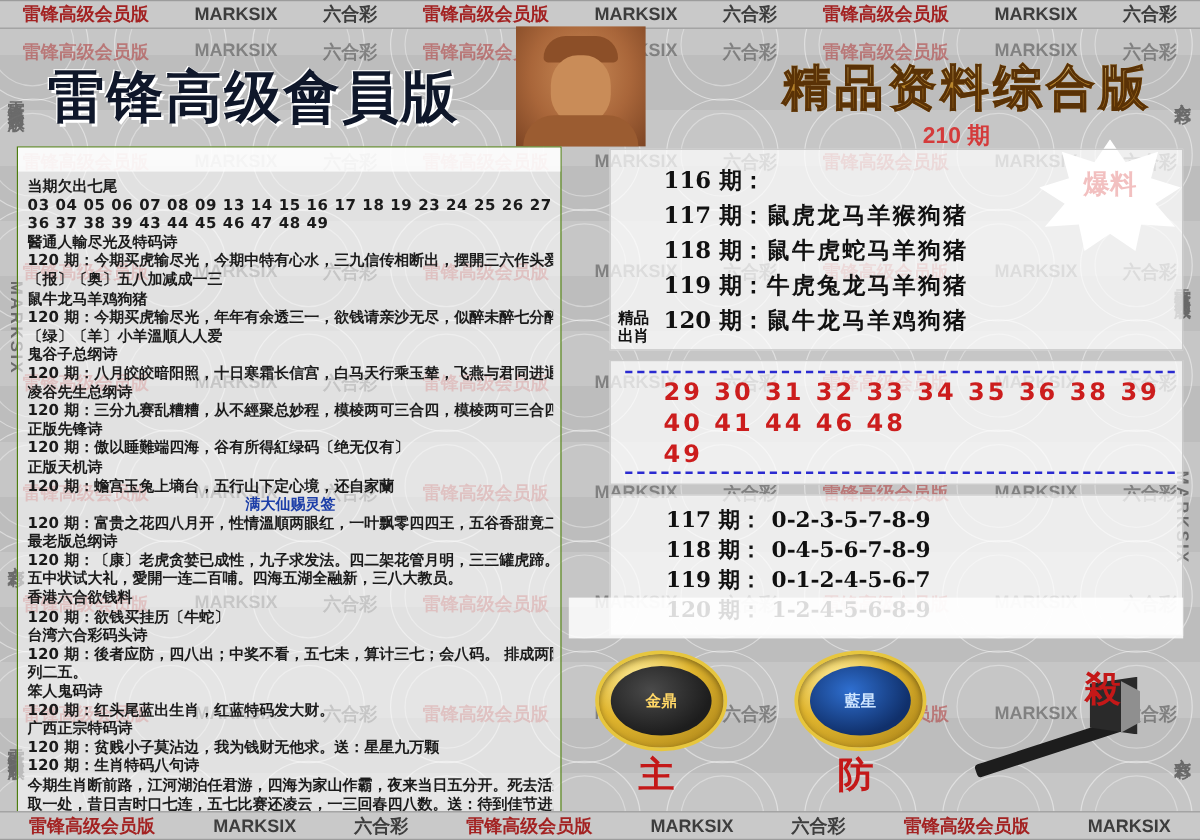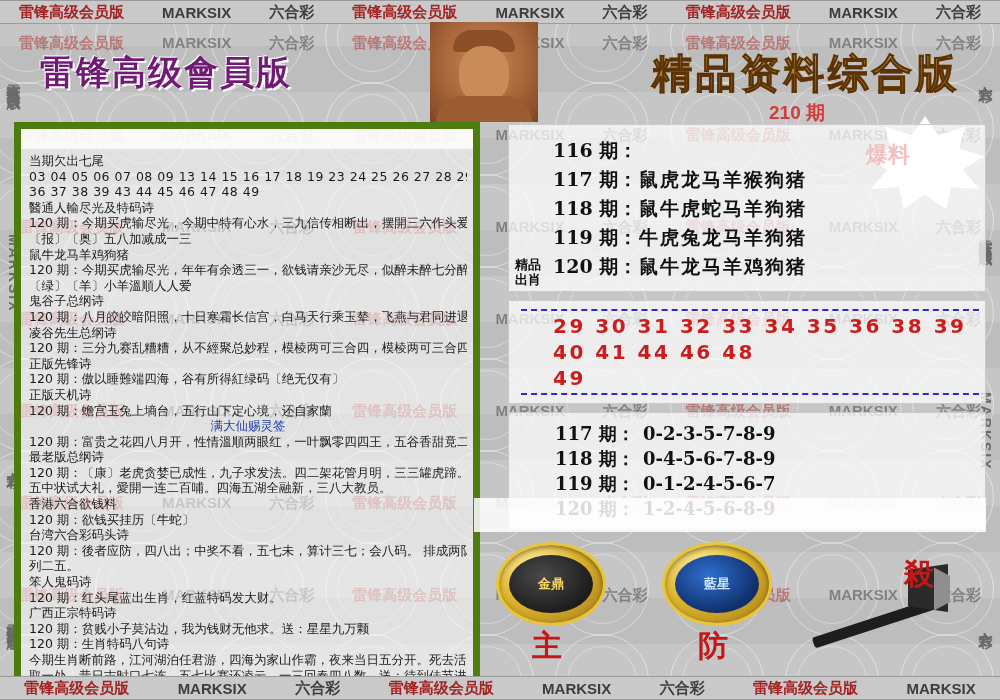--- a/index.html
+++ b/index.html
@@ -32,21 +32,21 @@
     display:flex;align-items:center;justify-content:space-around;
     font-size:15px;font-weight:bold;color:#3d3d3d;border-top:1px solid #9c9c9c;border-bottom:1px solid #9c9c9c;}
   .strip .red{color:#a32222;}
   .strip.top{top:0;}
   .strip.bottom{bottom:0;}
 
   
   .header{position:absolute;left:0;right:0;top:22px;height:100px;}
   .hdr-left-title{
     position:absolute;left:40px;top:28px;
-    font-size:34px;font-weight:bold;color:#701a75;
+    font-size:47px;font-weight:bold;color:#0f172a;
     font-family:"DejaVu Serif","Liberation Serif",serif;
     letter-spacing:2px;
     text-shadow:2px 2px 0 #fff,-1px -1px 0 #fff;
   }
   .hdr-photo{
     position:absolute;left:430px;top:0;width:108px;height:100px;
     background:radial-gradient(ellipse at 50% 40%,#c98a56 0%,#a9663a 55%,#7d4524 100%);
     overflow:hidden;
   }
   .hdr-photo .cap{position:absolute;left:50%;top:8px;transform:translateX(-50%);
@@ -63,21 +63,22 @@
     -webkit-background-clip:text;background-clip:text;color:transparent;
     -webkit-text-stroke:1px #5a3206;
     letter-spacing:4px;
   }
   .hdr-issue{position:absolute;right:175px;top:78px;color:#d43b3b;font-size:19px;font-weight:bold;}
 
   
   .left-panel{
     position:absolute;left:14px;top:122px;width:452px;height:560px;
     background:rgba(255,255,255,.55);
-    border:7px solid #4d7c0f;
+    border:1px solid #4d7c0f;
+    font-weight:bold;
   }
   .left-panel .topwhite{height:20px;background:#fff;opacity:.8;}
   .poem-list{padding:4px 6px 0 8px;font-size:12.5px;line-height:15.6px;color:#1b1b1b;
     font-family:"DejaVu Sans","Liberation Sans",sans-serif;}
   .poem-list .ln{white-space:nowrap;overflow:hidden;}
   .poem-list .ln.blue{color:#1c3ea8;text-align:center;}
   .poem-list .ln.num{letter-spacing:.5px;}
 
   
   .right-col{position:absolute;left:474px;top:124px;width:512px;}
@@ -123,21 +124,21 @@
   .axe .blade{position:absolute;right:0px;top:4px;width:16px;height:54px;background:#8f8f8f;
     clip-path:polygon(0 10%,100% 26%,100% 74%,0 90%);}
   .axe-word{position:absolute;right:52px;top:18px;font-size:30px;font-weight:bold;color:#c41818;
     font-family:"DejaVu Serif","Liberation Serif",serif;}
 
   
   .burst{position:absolute;right:16px;top:116px;width:118px;height:96px;}
   .burst .star{position:absolute;inset:0;background:#fff;
     clip-path:polygon(50% 0%,61% 20%,84% 11%,79% 34%,100% 42%,82% 56%,96% 76%,72% 74%,68% 97%,50% 82%,32% 97%,28% 74%,4% 76%,18% 56%,0 42%,21% 34%,16% 11%,39% 20%);
     border:0;}
-  .burst .txt{position:absolute;left:0;right:0;top:26px;text-align:left;
+  .burst .txt{position:absolute;left:0;right:0;top:26px;text-align:center;
     color:#d11d1d;font-size:22px;font-weight:bold;font-family:"DejaVu Serif","Liberation Serif",serif;line-height:24px;}
 </style>
 </head>
 <body>
 
 <div class="bg-wrap">
   <div class="bg-circles" id="bg-circles">
       <div class="bg-circle" style="width: 92px; height: 92px; left: -20px; top: -10px;"></div>
       <div class="bg-circle" style="width: 92px; height: 92px; left: 95px; top: -10px;"></div>
       <div class="bg-circle" style="width: 92px; height: 92px; left: 210px; top: -10px;"></div>

